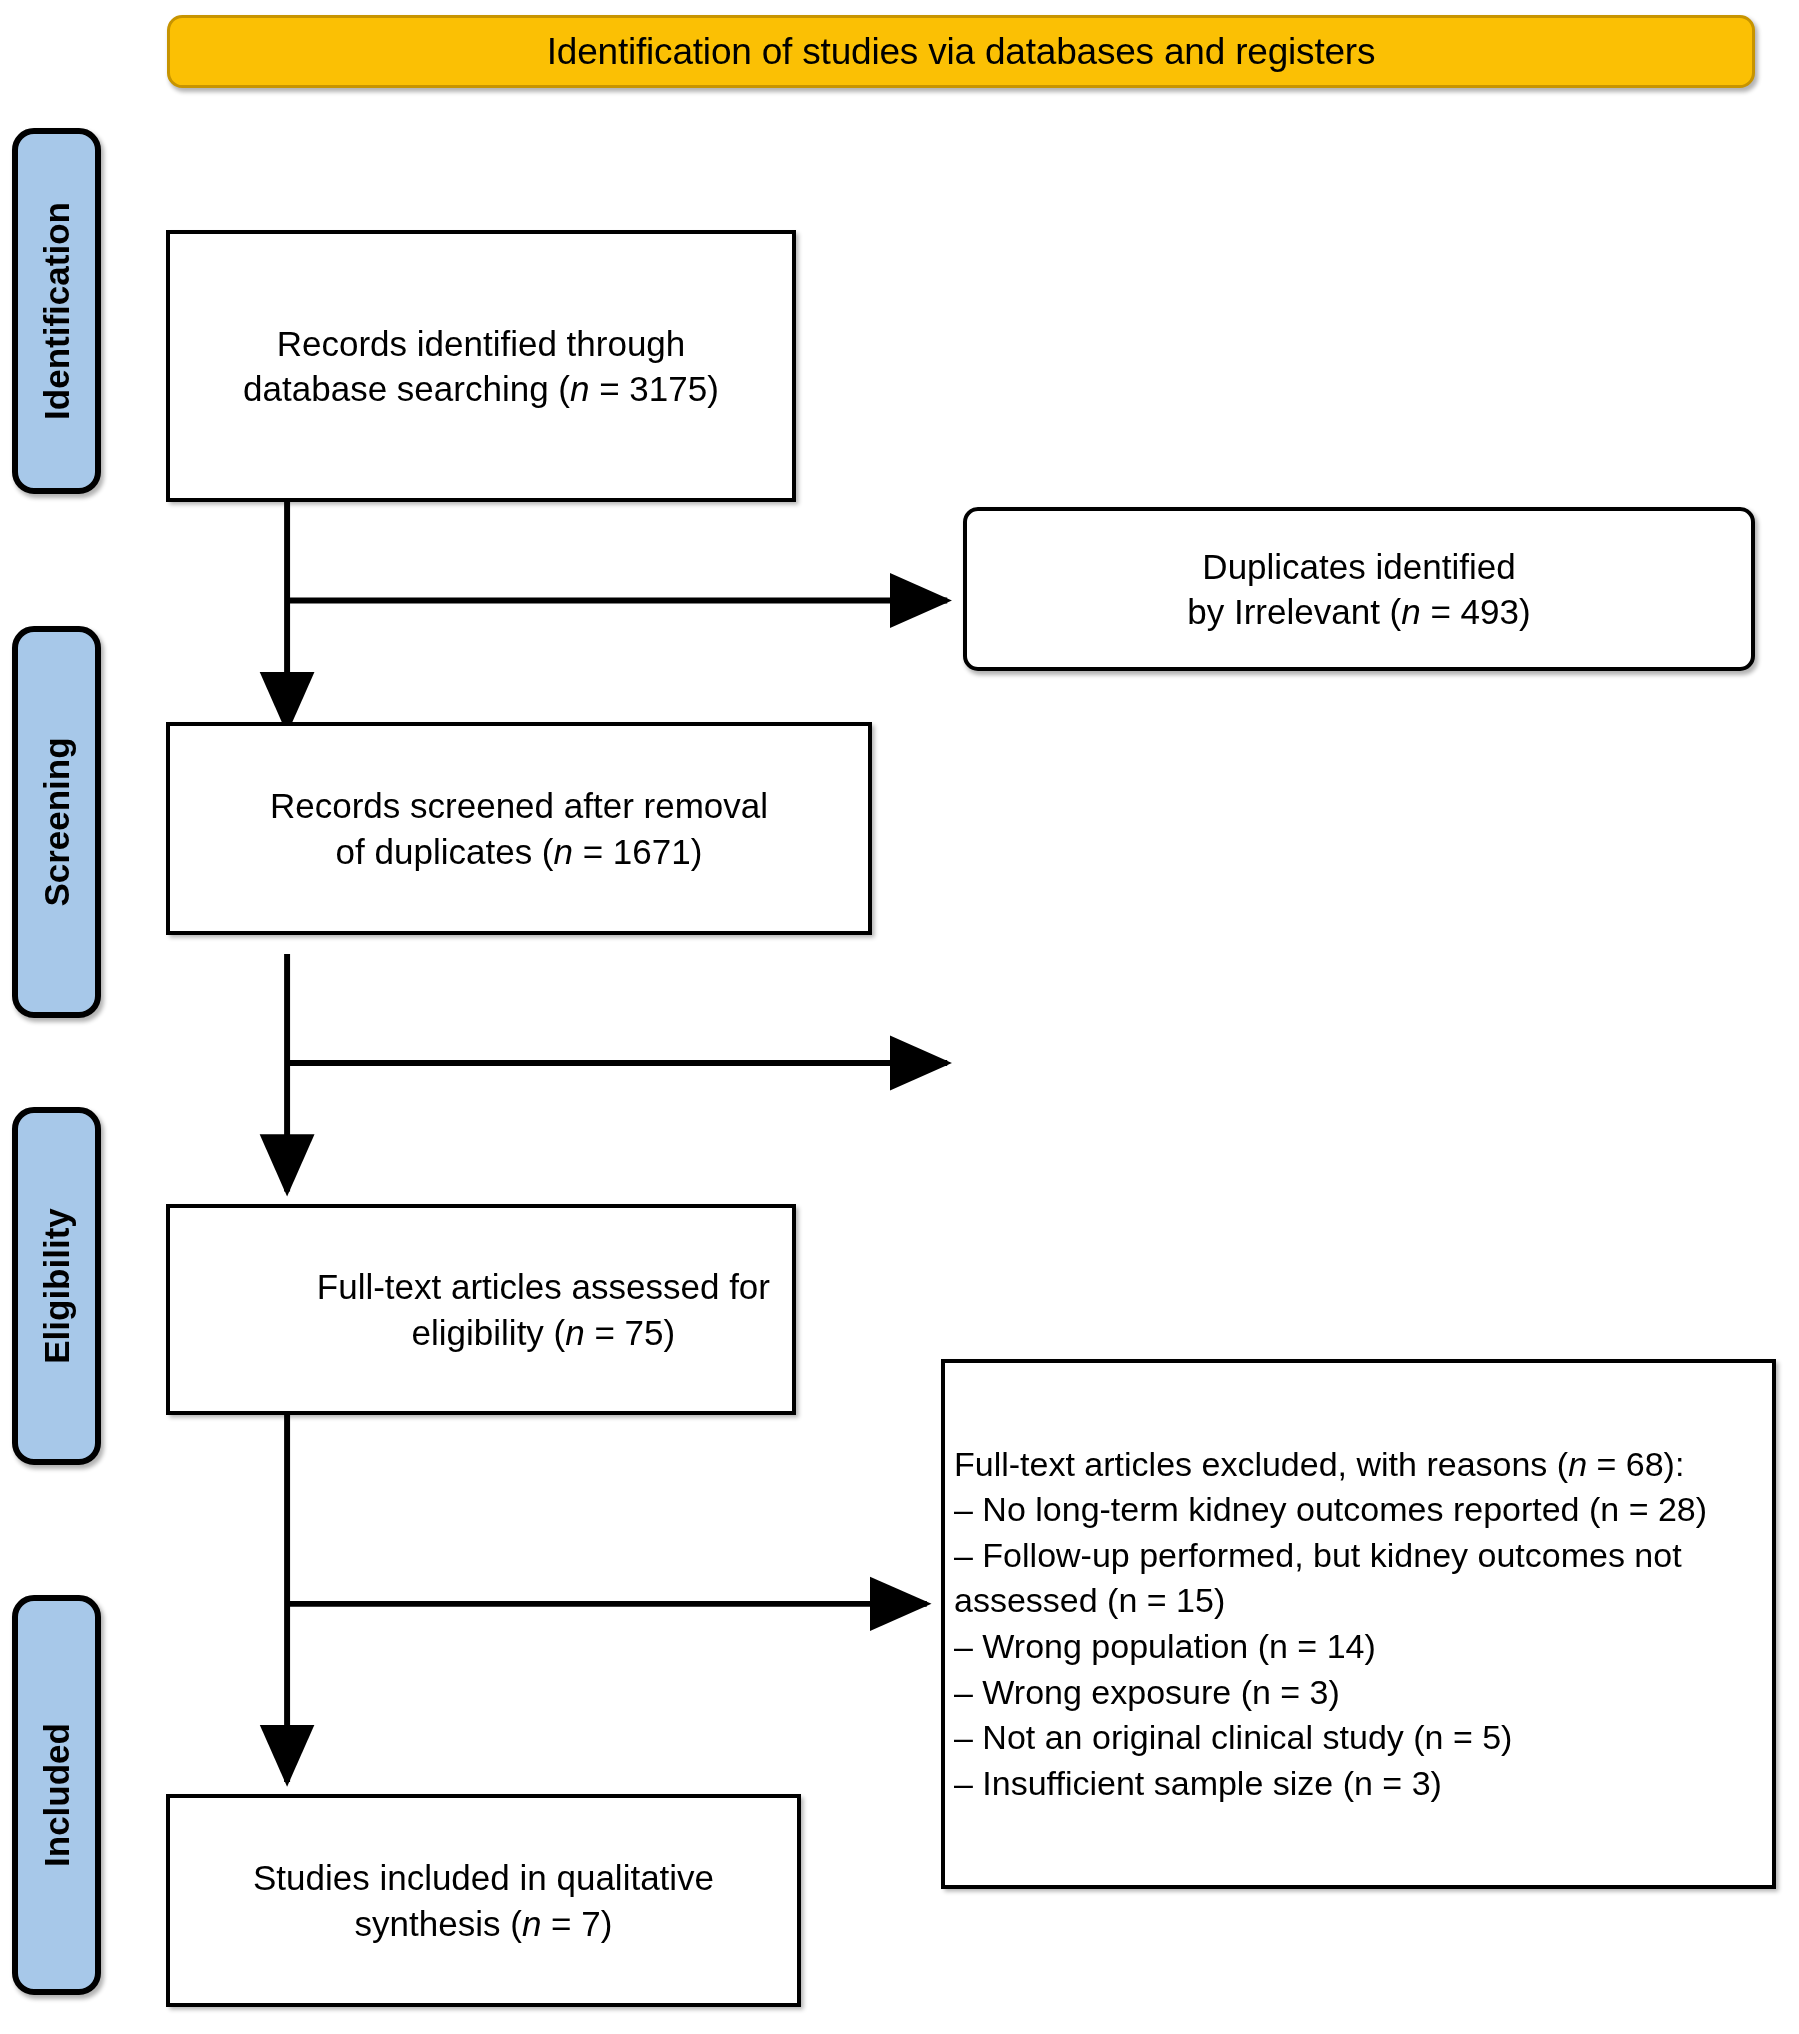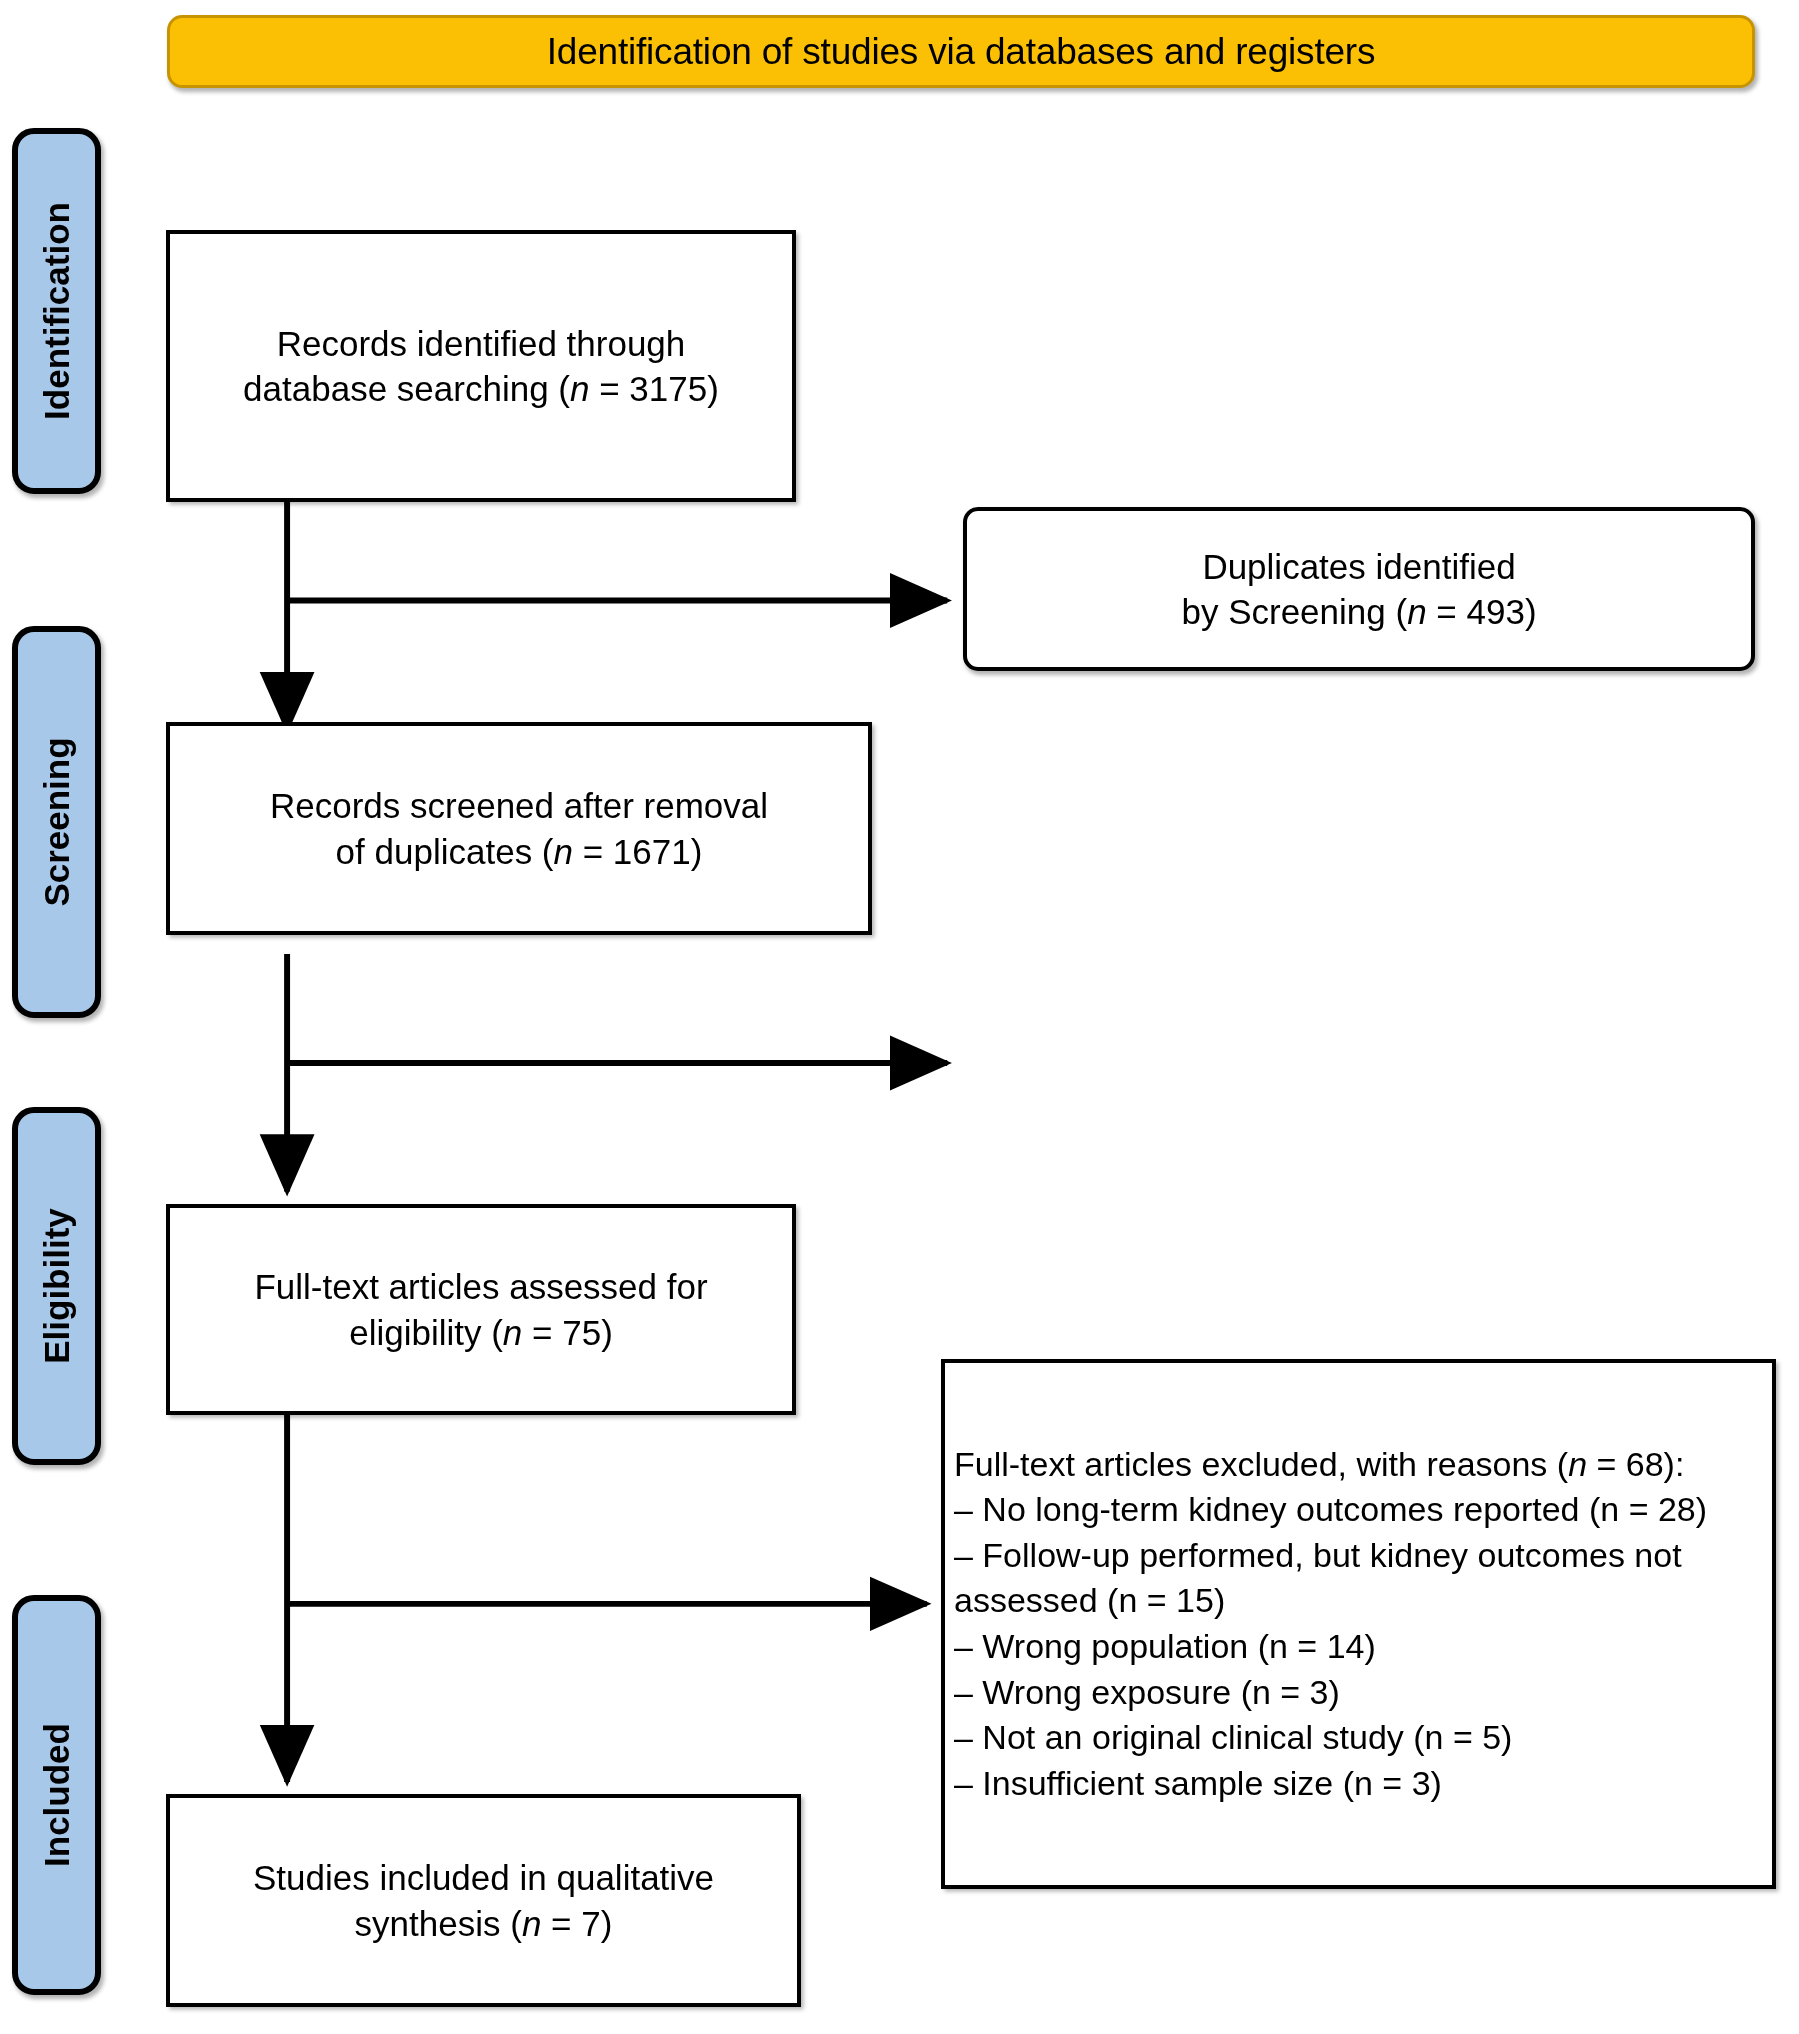--- a/index.html
+++ b/index.html
@@ -86,21 +86,21 @@
     color: #000000;
     padding: 0 22px;
   }
   .box.center .box-text { text-align: center; }
   .box.lead   .box-text { text-align: left; }
   .box-text i { font-style: italic; }
 
   
   #box-identified  { left: 166px; top: 230px;  width: 630px; height: 272px; }
   #box-screened    { left: 166px; top: 722px;  width: 706px; height: 213px; }
-  #box-fulltext    { left: 166px; top: 1204px; width: 630px; height: 211px; }
+  #box-fulltext    { left: 166px; top: 1204px; width: 630px; height: 211px; justify-content: flex-end; }
   #box-included    { left: 166px; top: 1794px; width: 635px; height: 213px; }
 
   
   #box-duplicates  { left: 963px; top: 507px;  width: 792px; height: 164px; border-radius: 15px; }
   #box-irrelevant  { left: 963px; top: 971px; width: 808px; height: 203px; }
   #box-excluded    { left: 941px; top: 1359px; width: 835px; height: 530px; }
   #box-excluded .box-text {
     font-size: 34px;
     line-height: 1.34;
     padding: 0 9px;
@@ -163,21 +163,21 @@
   <div class="box center" id="box-identified">
     <div class="box-text">
       <span>Records identified through</span><br>
       <span>database searching (</span><i>n</i><span> = 3175)</span>
     </div>
   </div>
 
   <div class="box center" id="box-duplicates">
     <div class="box-text">
       <span>Duplicates identified</span><br>
-      <span>by Screening (</span><i>n</i><span> = 493)</span>
+      <span>by Irrelevant (</span><i>n</i><span> = 493)</span>
     </div>
   </div>
 
   <div class="box center" id="box-screened">
     <div class="box-text">
       <span>Records screened after removal</span><br>
       <span>of duplicates (</span><i>n</i><span> = 1671)</span>
     </div>
   </div>
 

